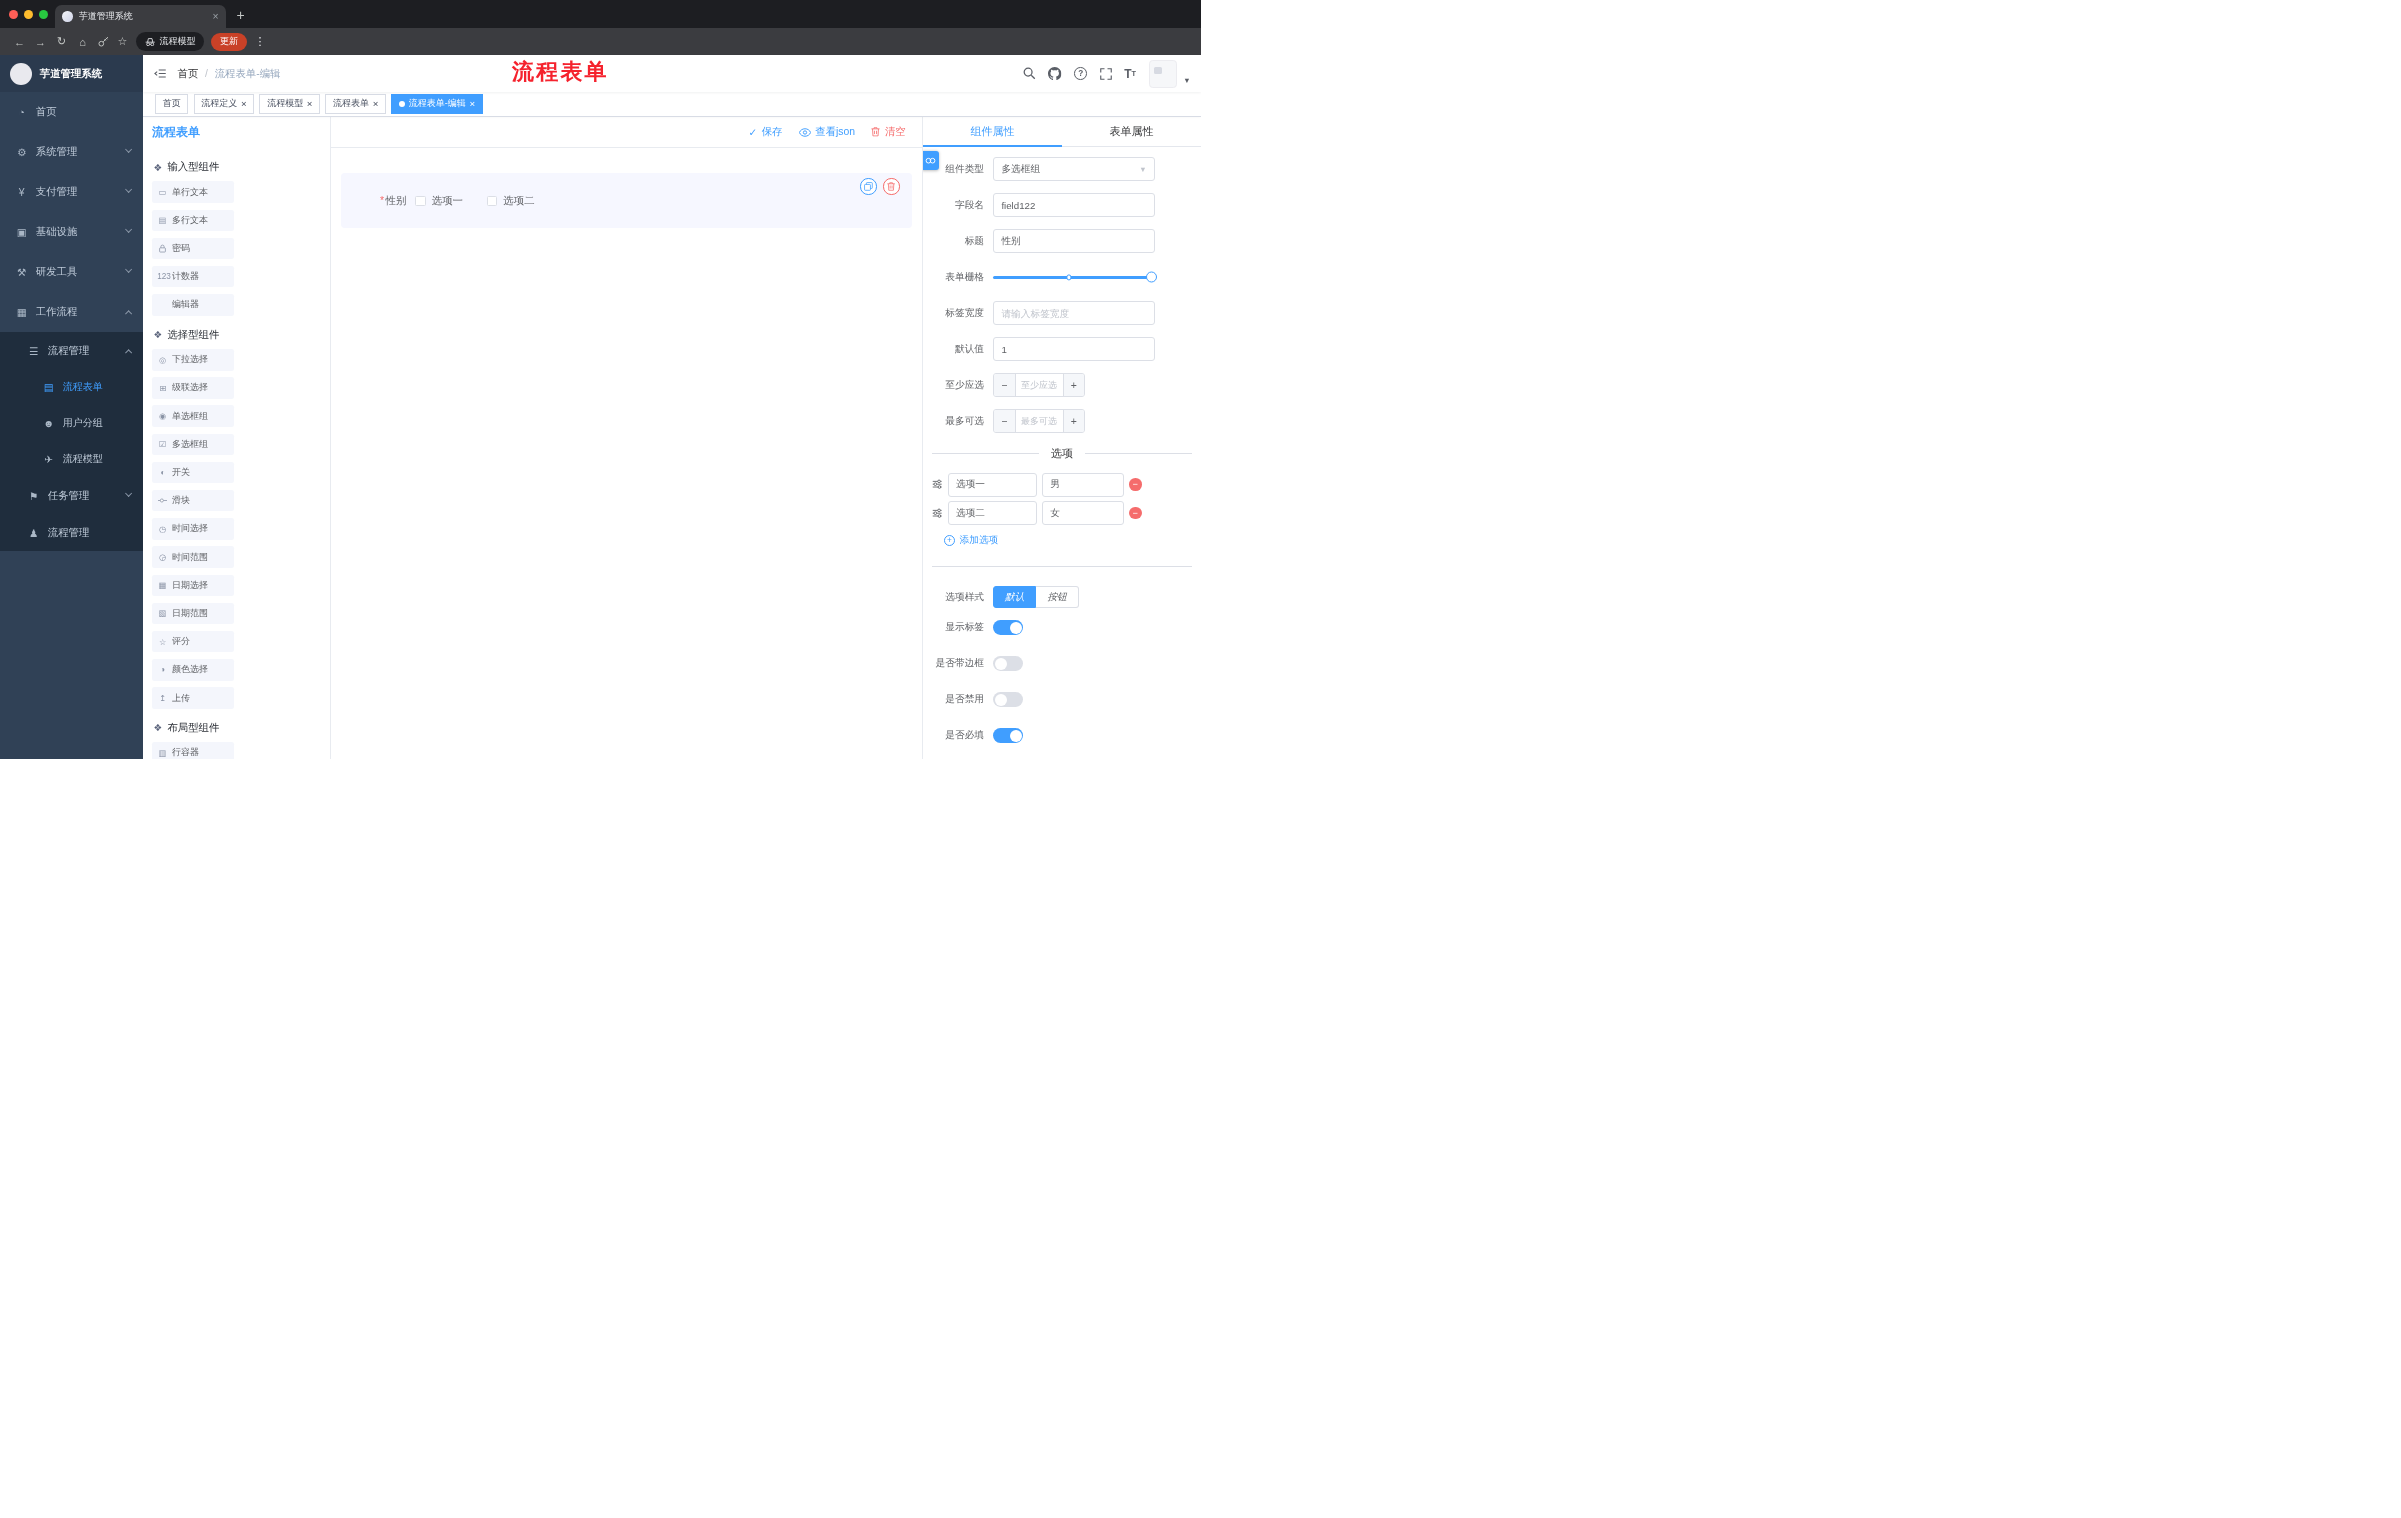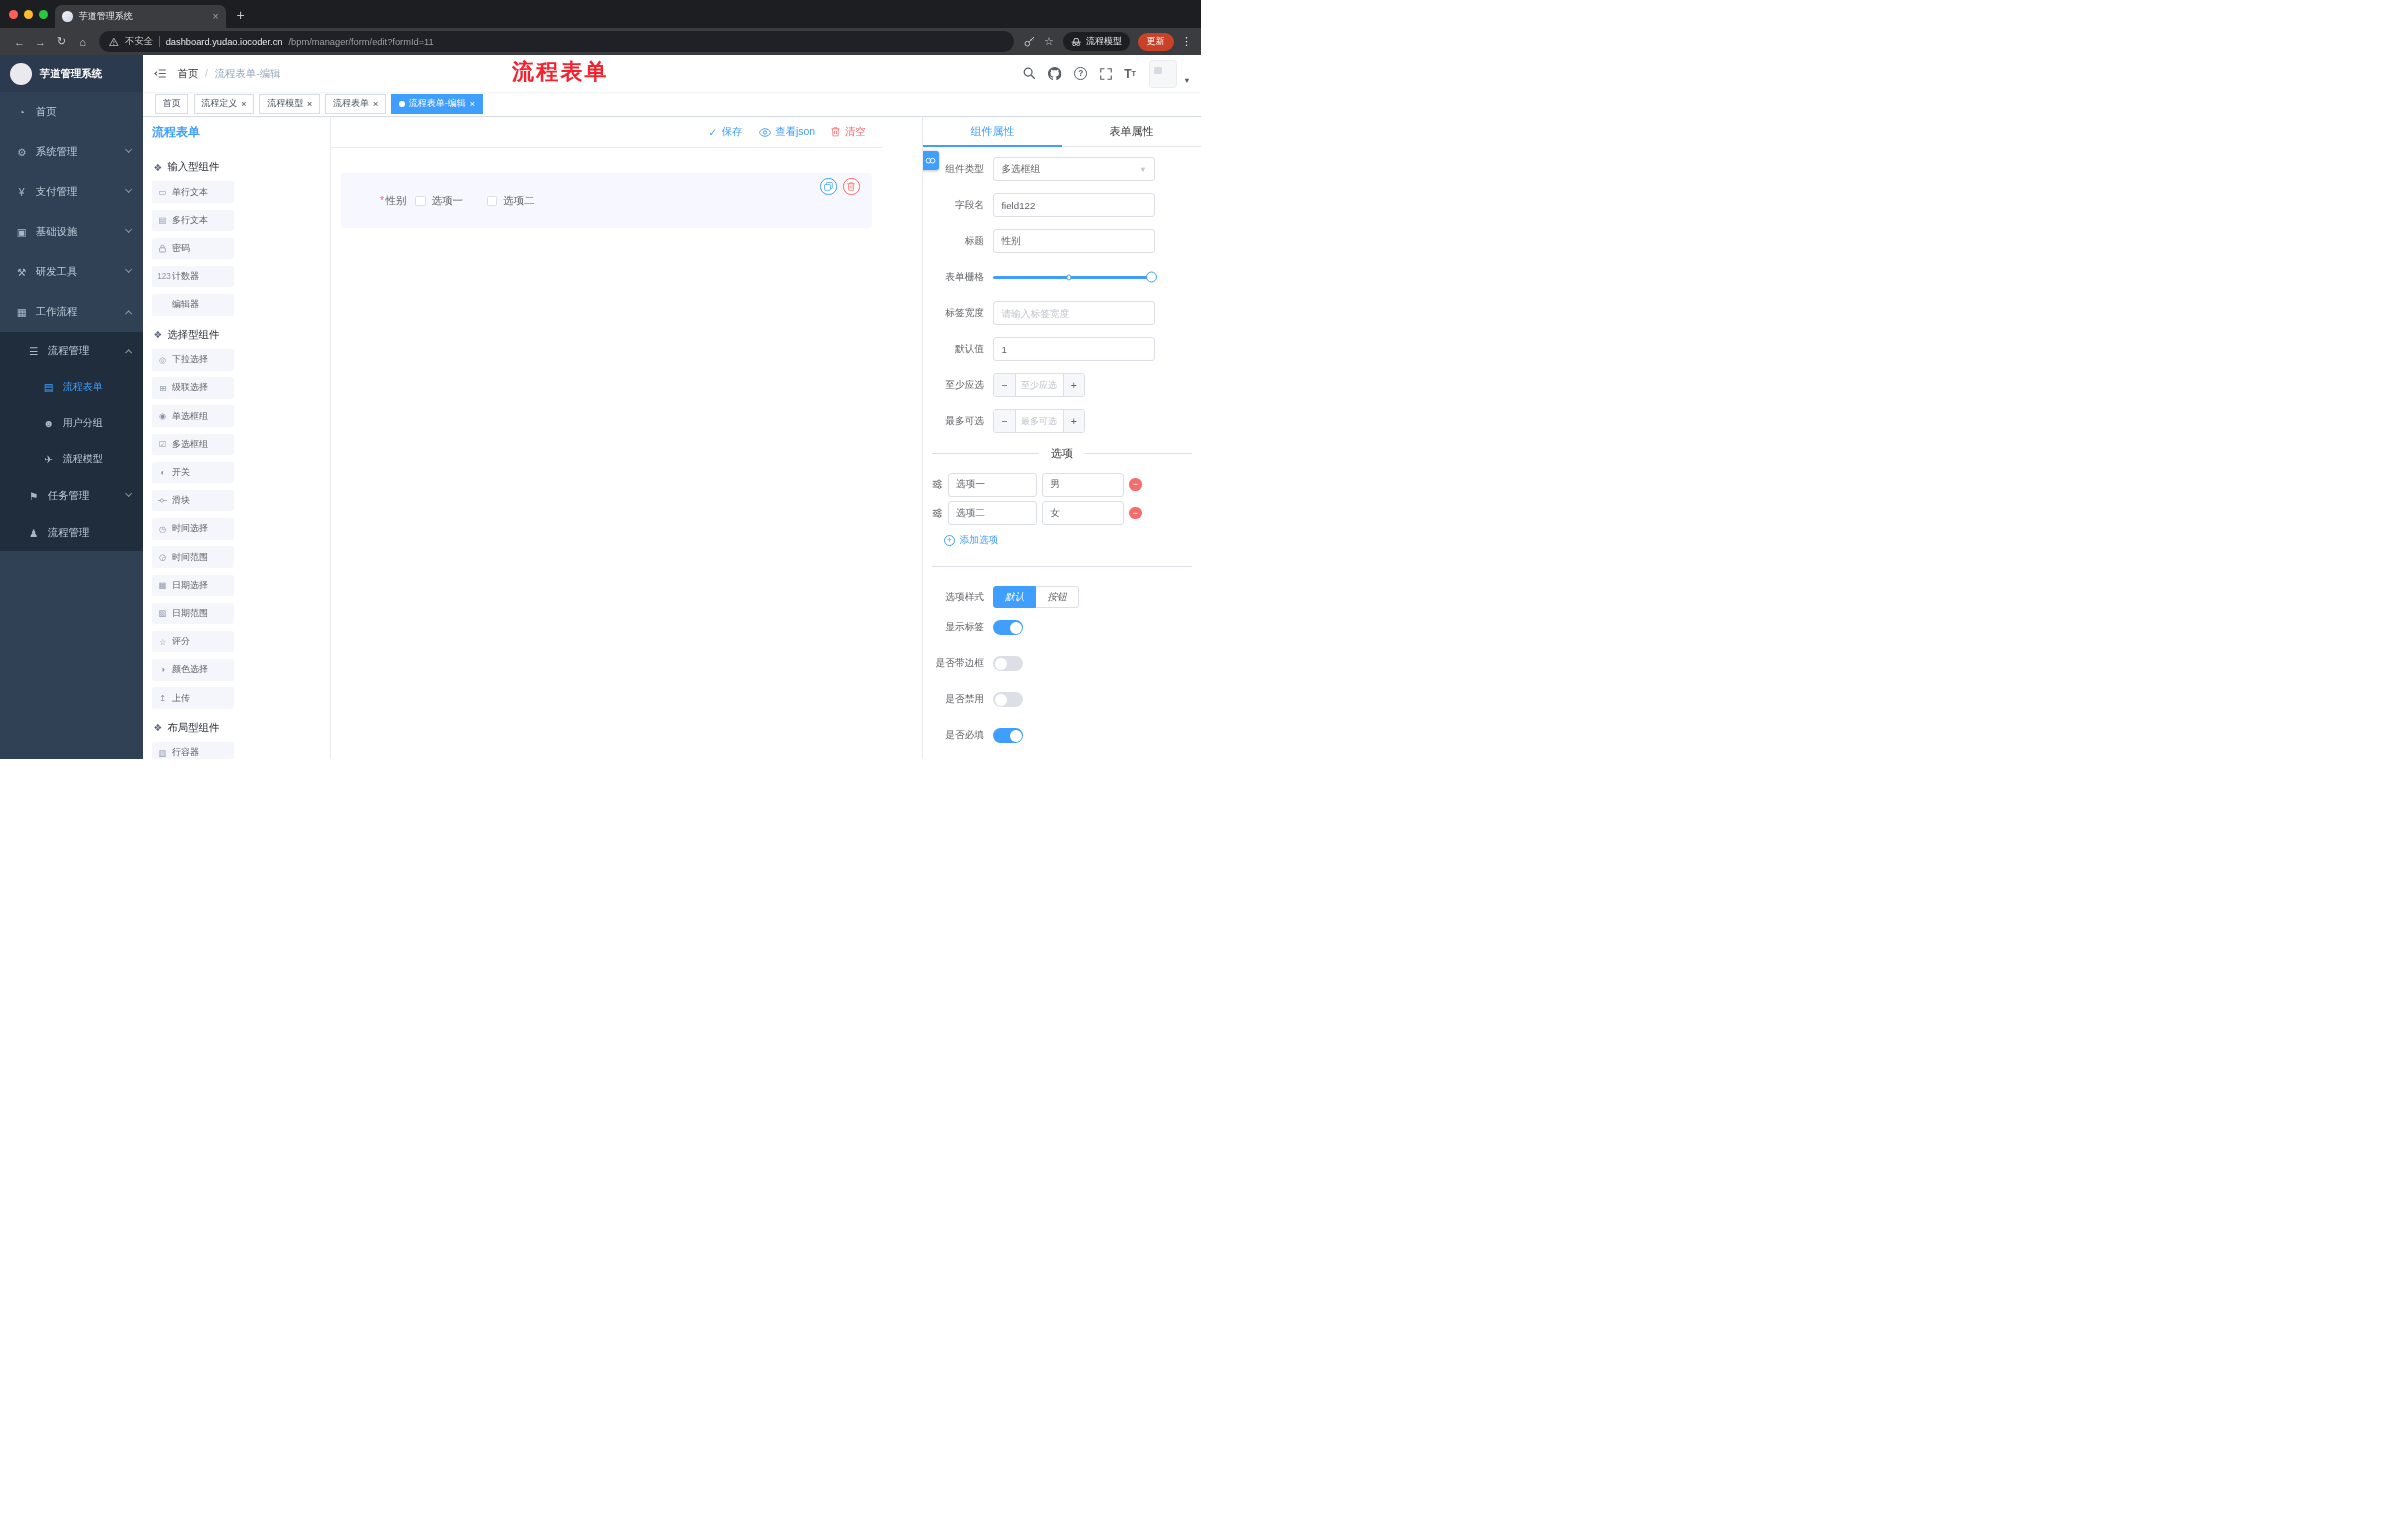--- a/index.html
+++ b/index.html
@@ -106,21 +106,21 @@
   .sel-widget .clabel { width:65px; }
   .widget-actions { position:absolute; top:5.2px; right:12px; display:flex; gap:6.7px; }
   .wact { width:16.3px; height:16.3px; border-radius:50%; background:#fff; border:0.7px solid; display:flex; align-items:center; justify-content:center; cursor:pointer; }
   .wact.copy { border-color:#409eff; color:#409eff; }
   .wact.del { border-color:#f56c6c; color:#f56c6c; }
   .cbgroup { display:flex; gap:24px; align-items:center; }
   .cbitem { display:flex; align-items:center; gap:6px; font-size:10.4px; color:#606266; cursor:pointer; }
   .cbbox { width:10.4px; height:10.4px; border:0.7px solid #dcdfe6; border-radius:1.5px; background:#fff; flex-shrink:0; }
 
   
-  .props { width:279px; border-left:0.7px solid #e8ebf0; display:flex; flex-direction:column; position:relative; overflow:hidden; flex-shrink:0;margin-left:40px; }
+  .props { width:279px; border-left:0.7px solid #e8ebf0; display:flex; flex-direction:column; position:relative; overflow:hidden; flex-shrink:0; }
   .ptabs { display:flex; height:30px; border-bottom:0.7px solid #e4e7ed; flex-shrink:0; }
   .ptab { flex:1; display:flex; align-items:center; justify-content:center; font-size:11px; color:#303133; cursor:pointer; position:relative; }
   .ptab.active { color:#409eff; font-weight:500; }
   .ptab.active::after { content:""; position:absolute; left:0; right:0; bottom:-0.7px; height:1.5px; background:#409eff; }
   .chain-chip { position:absolute; left:-0.7px; top:34px; width:16.3px; height:19.3px; background:#409eff; color:#fff; border-radius:0 3px 3px 0; display:flex; align-items:center; justify-content:center; box-shadow:0 0.7px 3px rgba(0,0,0,.25); cursor:pointer; z-index:3; }
   .pbody { flex:1; padding:10.4px 9px 0; overflow:hidden; }
   .prow { display:flex; align-items:center; margin-bottom:12px; }
   .plabel { width:61px; text-align:right; padding-right:9px; font-size:9.7px; color:#606266; white-space:nowrap; flex-shrink:0; }
   .pselect { width:162px; height:24px; border:0.7px solid #dcdfe6; border-radius:3px; background:#fff; display:flex; align-items:center; justify-content:space-between; padding:0 7.4px; font-size:9.7px; color:#606266; cursor:pointer; }
   .pselect .car { color:#c0c4cc; font-size:7.4px; }
@@ -231,31 +231,20 @@
       <span class="btab-title">芋道管理系统</span>
       <span class="btab-close">×</span>
     </div>
     <span class="newtab">+</span>
   </div>
   <div class="addrbar">
     <span class="nav-ico">←</span>
     <span class="nav-ico">→</span>
     <span class="nav-ico">↻</span>
     <span class="nav-ico">⌂</span>
-    <div class="urlbar">
-      <span class="sec-ico">
-          <svg class="svgi" style="width:9.7px;height:9.7px" viewBox="0 0 13 13" width="9.7" height="9.7">
-            <use href="#i-warn"></use>
-          </svg>
-        </span>
-      <span class="sec-label">不安全</span>
-      <span class="url-div"></span>
-      <span class="url-host">dashboard.yudao.iocoder.cn</span>
-      <span class="url-path">/bpm/manager/form/edit?formId=11</span>
-    </div>
     <span class="bar-ico">
         <svg class="svgi" style="width:11px;height:11px" viewBox="0 0 15 15" width="11" height="11">
           <use href="#i-key"></use>
         </svg>
       </span>
     <span class="bar-ico star">☆</span>
     <span class="incog">
       <svg class="svgi" style="width:10.4px;height:9.7px" viewBox="0 0 14 13" width="10.4" height="9.7">
           <use href="#i-incog"></use>
         </svg>

